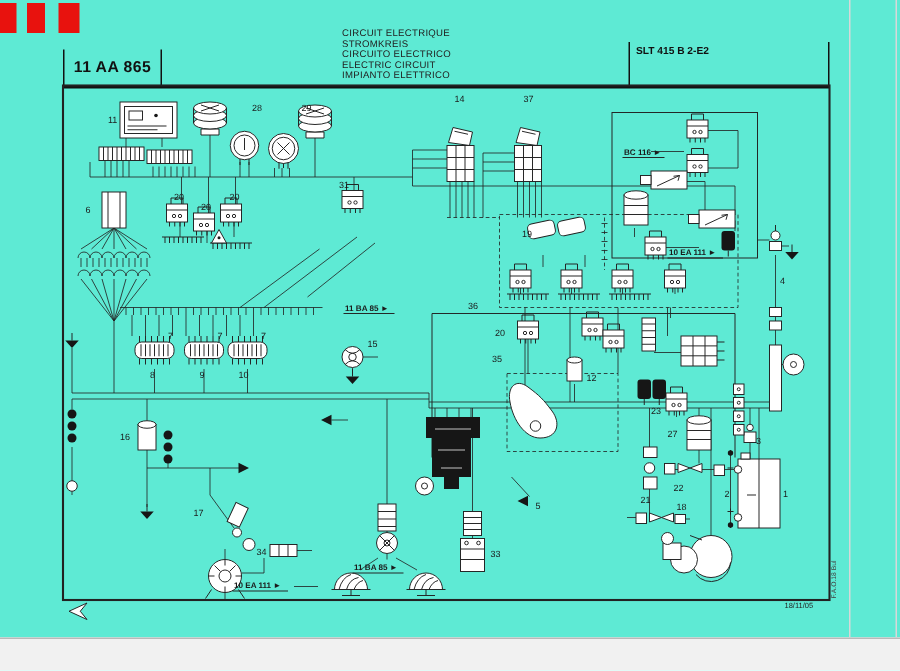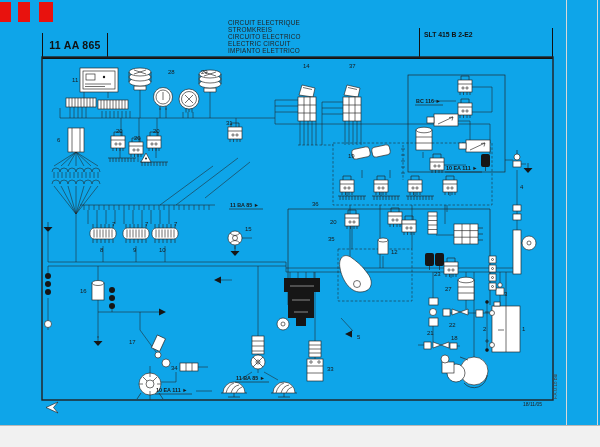--- a/index.html
+++ b/index.html
@@ -1,18 +1,18 @@
 <!DOCTYPE html>
 <html><head>
 <meta charset="utf-8">
 <style>
   html,body{margin:0;padding:0;background:#fff;}
   #app{position:relative;width:600px;height:447px;background:#fff;overflow:hidden;
        font-family:"Liberation Sans",sans-serif;color:#111;}
-  .page{position:absolute;left:0;top:0;width:600px;height:425px;background:#0ea5e9;}
+  .page{position:absolute;left:0;top:0;width:600px;height:425px;background:#5eead4;}
   .logo-block{position:absolute;top:2px;height:20px;}
   .edge{position:absolute;top:0;width:1px;height:425px;background:#d8d8d8;}
   .pn-box{position:absolute;left:42px;top:33px;width:64px;height:24px;
           border-left:1.6px solid #111;border-right:1.6px solid #111;
           display:flex;align-items:center;justify-content:center;
           font-weight:bold;font-size:10.5px;letter-spacing:.3px;}
   .titles{position:absolute;left:228px;top:19px;font-size:6.4px;line-height:7px;letter-spacing:.2px;color:#222;}
   .model-box{position:absolute;left:419px;top:28px;width:134px;height:29px;
              border-left:1.6px solid #111;border-right:1.6px solid #111;
              font-weight:bold;font-size:6.8px;padding:3px 0 0 4px;box-sizing:border-box;}

